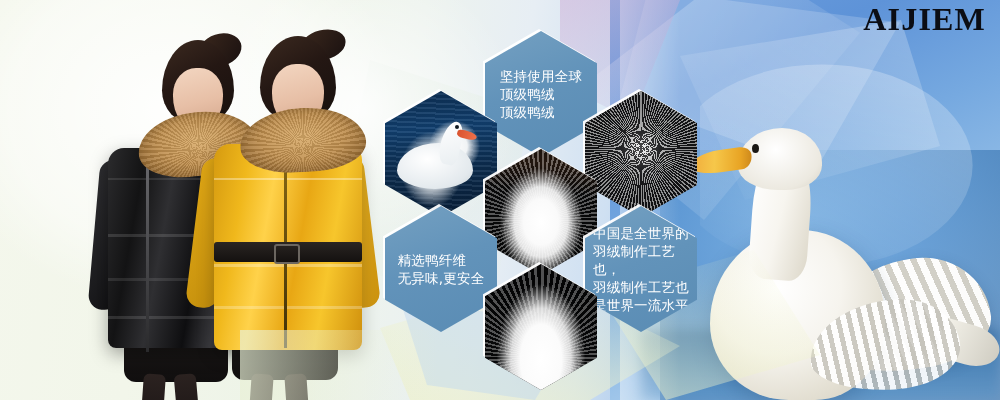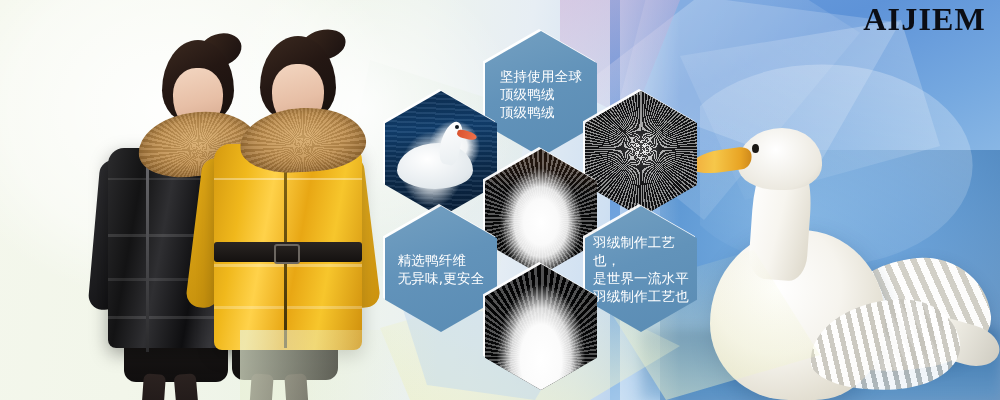--- a/index.html
+++ b/index.html
@@ -304,23 +304,24 @@
         <div>无异味,更安全</div>
       </div>
     </div>
   </div>
 
   <div class="hex-ring" style="left:583px;top:204px;"></div>
   <div class="hex" style="left:585px;top:206px;">
     <div class="inner fill-blue"></div>
     <div class="hex-flex" style="position:relative;">
       <div class="hex-txt" style="padding:0 8px;">
+        <div>中国是全世界的</div>
         <div>羽绒制作工艺也，</div>
+        <div>羽绒制作工艺也</div>
         <div>是世界一流水平</div>
-        <div>羽绒制作工艺也</div>
       </div>
     </div>
   </div>
 
   <div class="hex-ring" style="left:483px;top:262px;"></div>
   <div class="hex" style="left:485px;top:264px;">
     <div class="inner ph-down2"></div>
   </div>
 
   <div id="logo">

